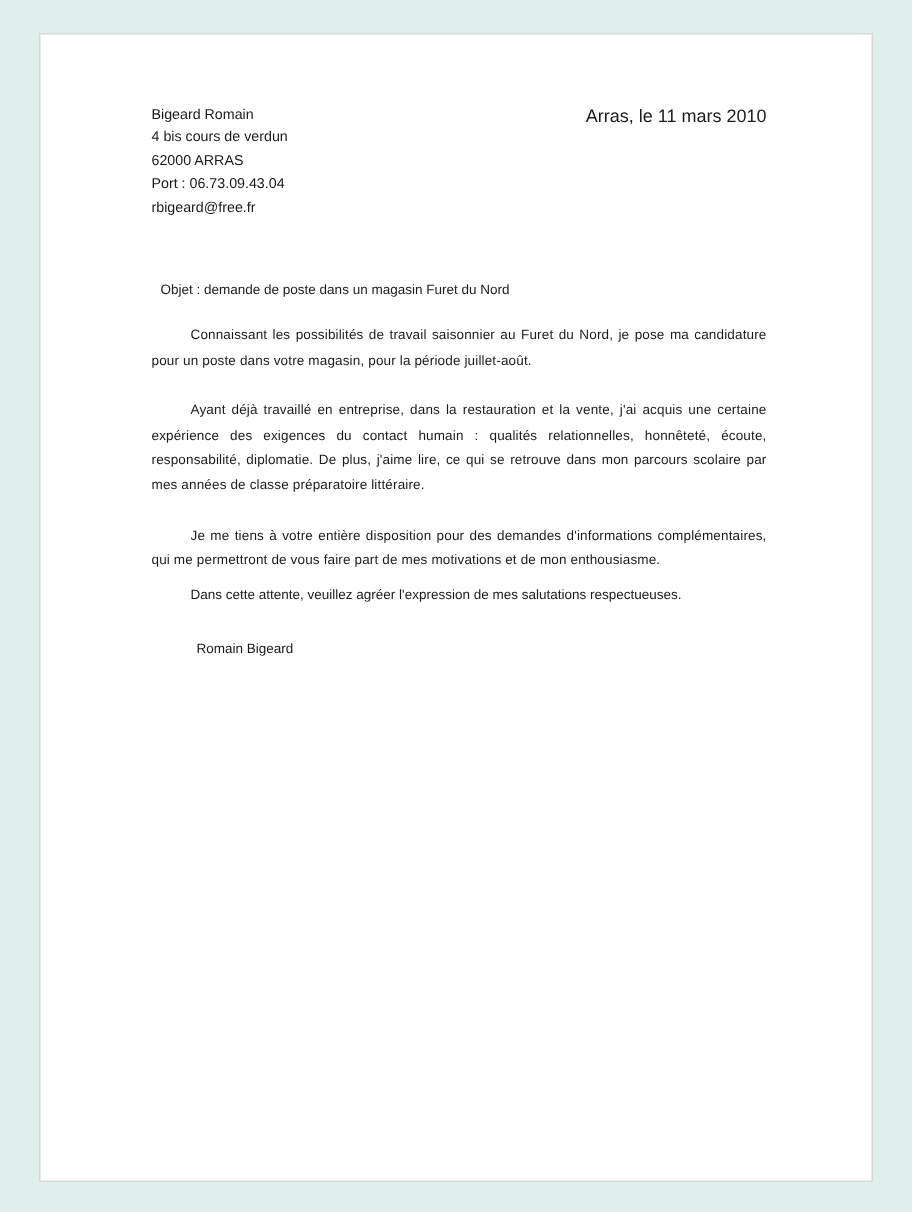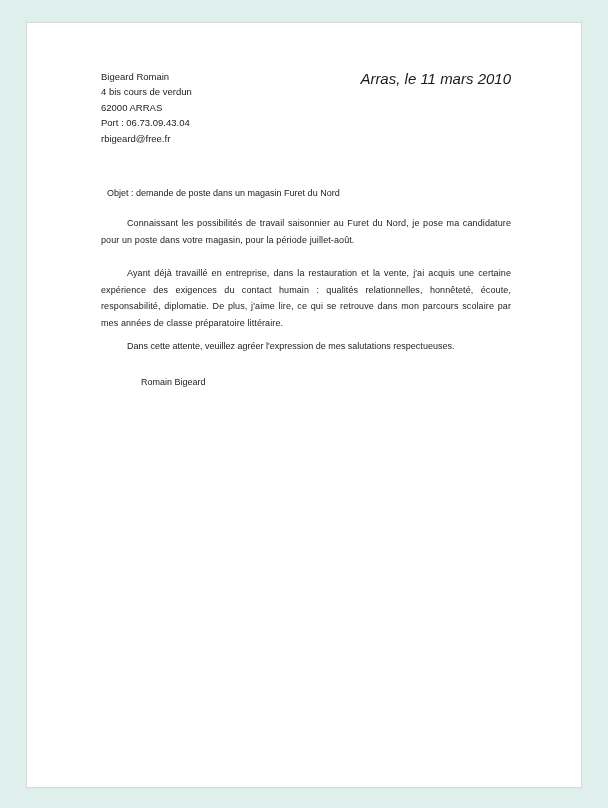--- a/index.html
+++ b/index.html
@@ -44,25 +44,24 @@
   }
   .sender {
     font-size: 9.5px;
     line-height: 1.62;
     color: #1b1b1b;
   }
   .sender div {
     white-space: nowrap;
   }
   .place-date {
-    font-size: 15px;
+    font-size: 12px;
     color: #1b1b1b;
     padding-top: 1px;
     white-space: nowrap;
-    font-style: italic;
   }
   .subject {
     margin-top: 42px;
     margin-left: 6px;
     font-size: 9px;
     color: #1b1b1b;
   }
   .salutation {
     margin-top: 36px;
     margin-left: 26px;
@@ -79,21 +78,21 @@
     letter-spacing: 0.1px;
   }
   .closing {
     margin-top: 9px;
     font-size: 9px;
     color: #1b1b1b;
     text-indent: 26px;
   }
   .signature {
     margin-top: 26px;
-    margin-left: 40px;
+    margin-left: 30px;
     font-size: 9px;
     color: #1b1b1b;
   }
 </style>
 </head>
 <body>
 
 <div id="page-wrap">
   <div class="sheet">
     <div class="letter">
@@ -107,20 +106,21 @@
           <div>rbigeard@free.fr</div>
         </div>
         <div class="place-date">Arras, le 11 mars 2010</div>
       </div>
 
       <div class="subject">Objet : demande de poste dans un magasin Furet du Nord</div>
 
 
       <div class="para">Connaissant les possibilités de travail saisonnier au Furet du Nord, je pose ma candidature pour un poste dans votre magasin, pour la période juillet-août.</div>
       <div class="para">Ayant déjà travaillé en entreprise, dans la restauration et la vente, j'ai acquis une certaine expérience des exigences du contact humain : qualités relationnelles, honnêteté, écoute, responsabilité, diplomatie. De plus, j'aime lire, ce qui se retrouve dans mon parcours scolaire par mes années de classe préparatoire littéraire.</div>
+      <div class="para">Je me tiens à votre entière disposition pour des demandes d'informations complémentaires, qui me permettront de vous faire part de mes motivations et de mon enthousiasme.</div>
 
       <div class="closing">Dans cette attente, veuillez agréer l'expression de mes salutations respectueuses.</div>
 
       <div class="signature">Romain Bigeard</div>
 
     </div>
   </div>
 </div>
 
 </body></html>

